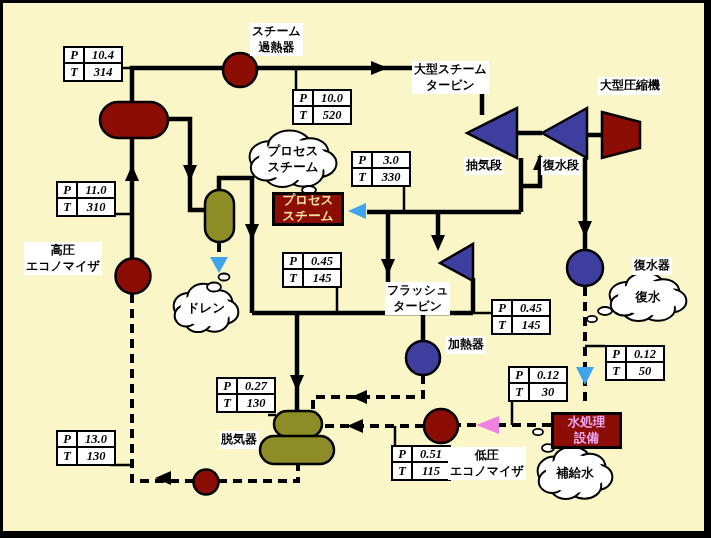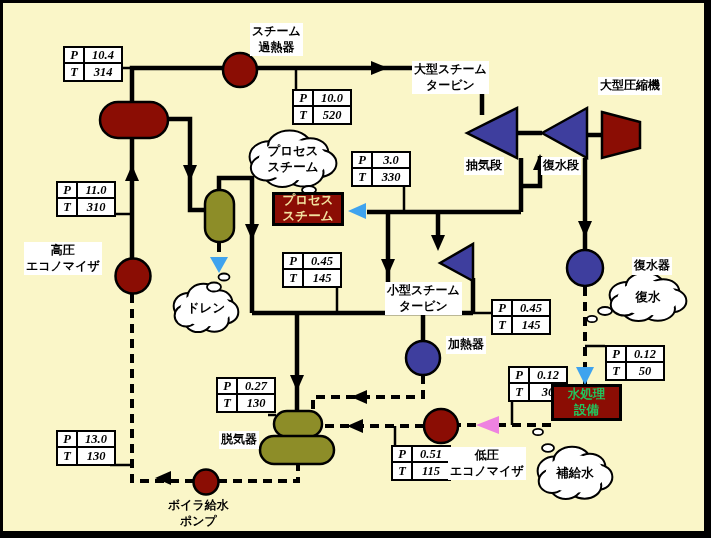--- a/index.html
+++ b/index.html
@@ -248,40 +248,36 @@
   <span>タービン</span>
 </div>
 <div class="lbl" style="left:598px;top:77px">大型圧縮機</div>
 <div class="lbl" style="left:464px;top:157px">抽気段</div>
 <div class="lbl" style="left:541px;top:157px">復水段</div>
 <div class="lbl" style="left:24px;top:242px">
   <span>高圧</span>
   <span>エコノマイザ</span>
 </div>
 <div class="lbl" style="left:385px;top:282px">
-  <span>小型スチーム</span>
+  <span>フラッシュ</span>
   <span>タービン</span>
 </div>
 <div class="lbl" style="left:632px;top:257px">復水器</div>
 <div class="lbl" style="left:446px;top:336px">加熱器</div>
 <div class="lbl" style="left:219px;top:431px">脱気器</div>
 <div class="lbl" style="left:448px;top:447px">
   <span>低圧</span>
   <span>エコノマイザ</span>
 </div>
-<div class="lbl nobg" style="left:166px;top:497px">
-  <span>ボイラ給水</span>
-  <span>ポンプ</span>
-</div>
 
 <div class="rbox" id="process-steam-box" style="left: 272px; top: 192px; width: 66px; height: 28px; color: rgb(242, 227, 160);">
   <span>プロセス</span>
   <span>スチーム</span>
 </div>
-<div class="rbox" id="water-treatment-box" style="left: 551px; top: 384px; width: 65px; height: 31px; color: #22c55e;">
+<div class="rbox" id="water-treatment-box" style="left: 551px; top: 412px; width: 65px; height: 31px; color: #f0abfc;">
   <span>水処理</span>
   <span>設備</span>
 </div>
 
 <div class="cloudtxt" style="left:262px;top:144px;width:62px">
   <span>プロセス</span>
   <span>スチーム</span>
 </div>
 <div class="cloudtxt" style="left:180px;top:301px;width:52px">ドレン</div>
 <div class="cloudtxt" style="left:622px;top:290px;width:52px">復水</div>

